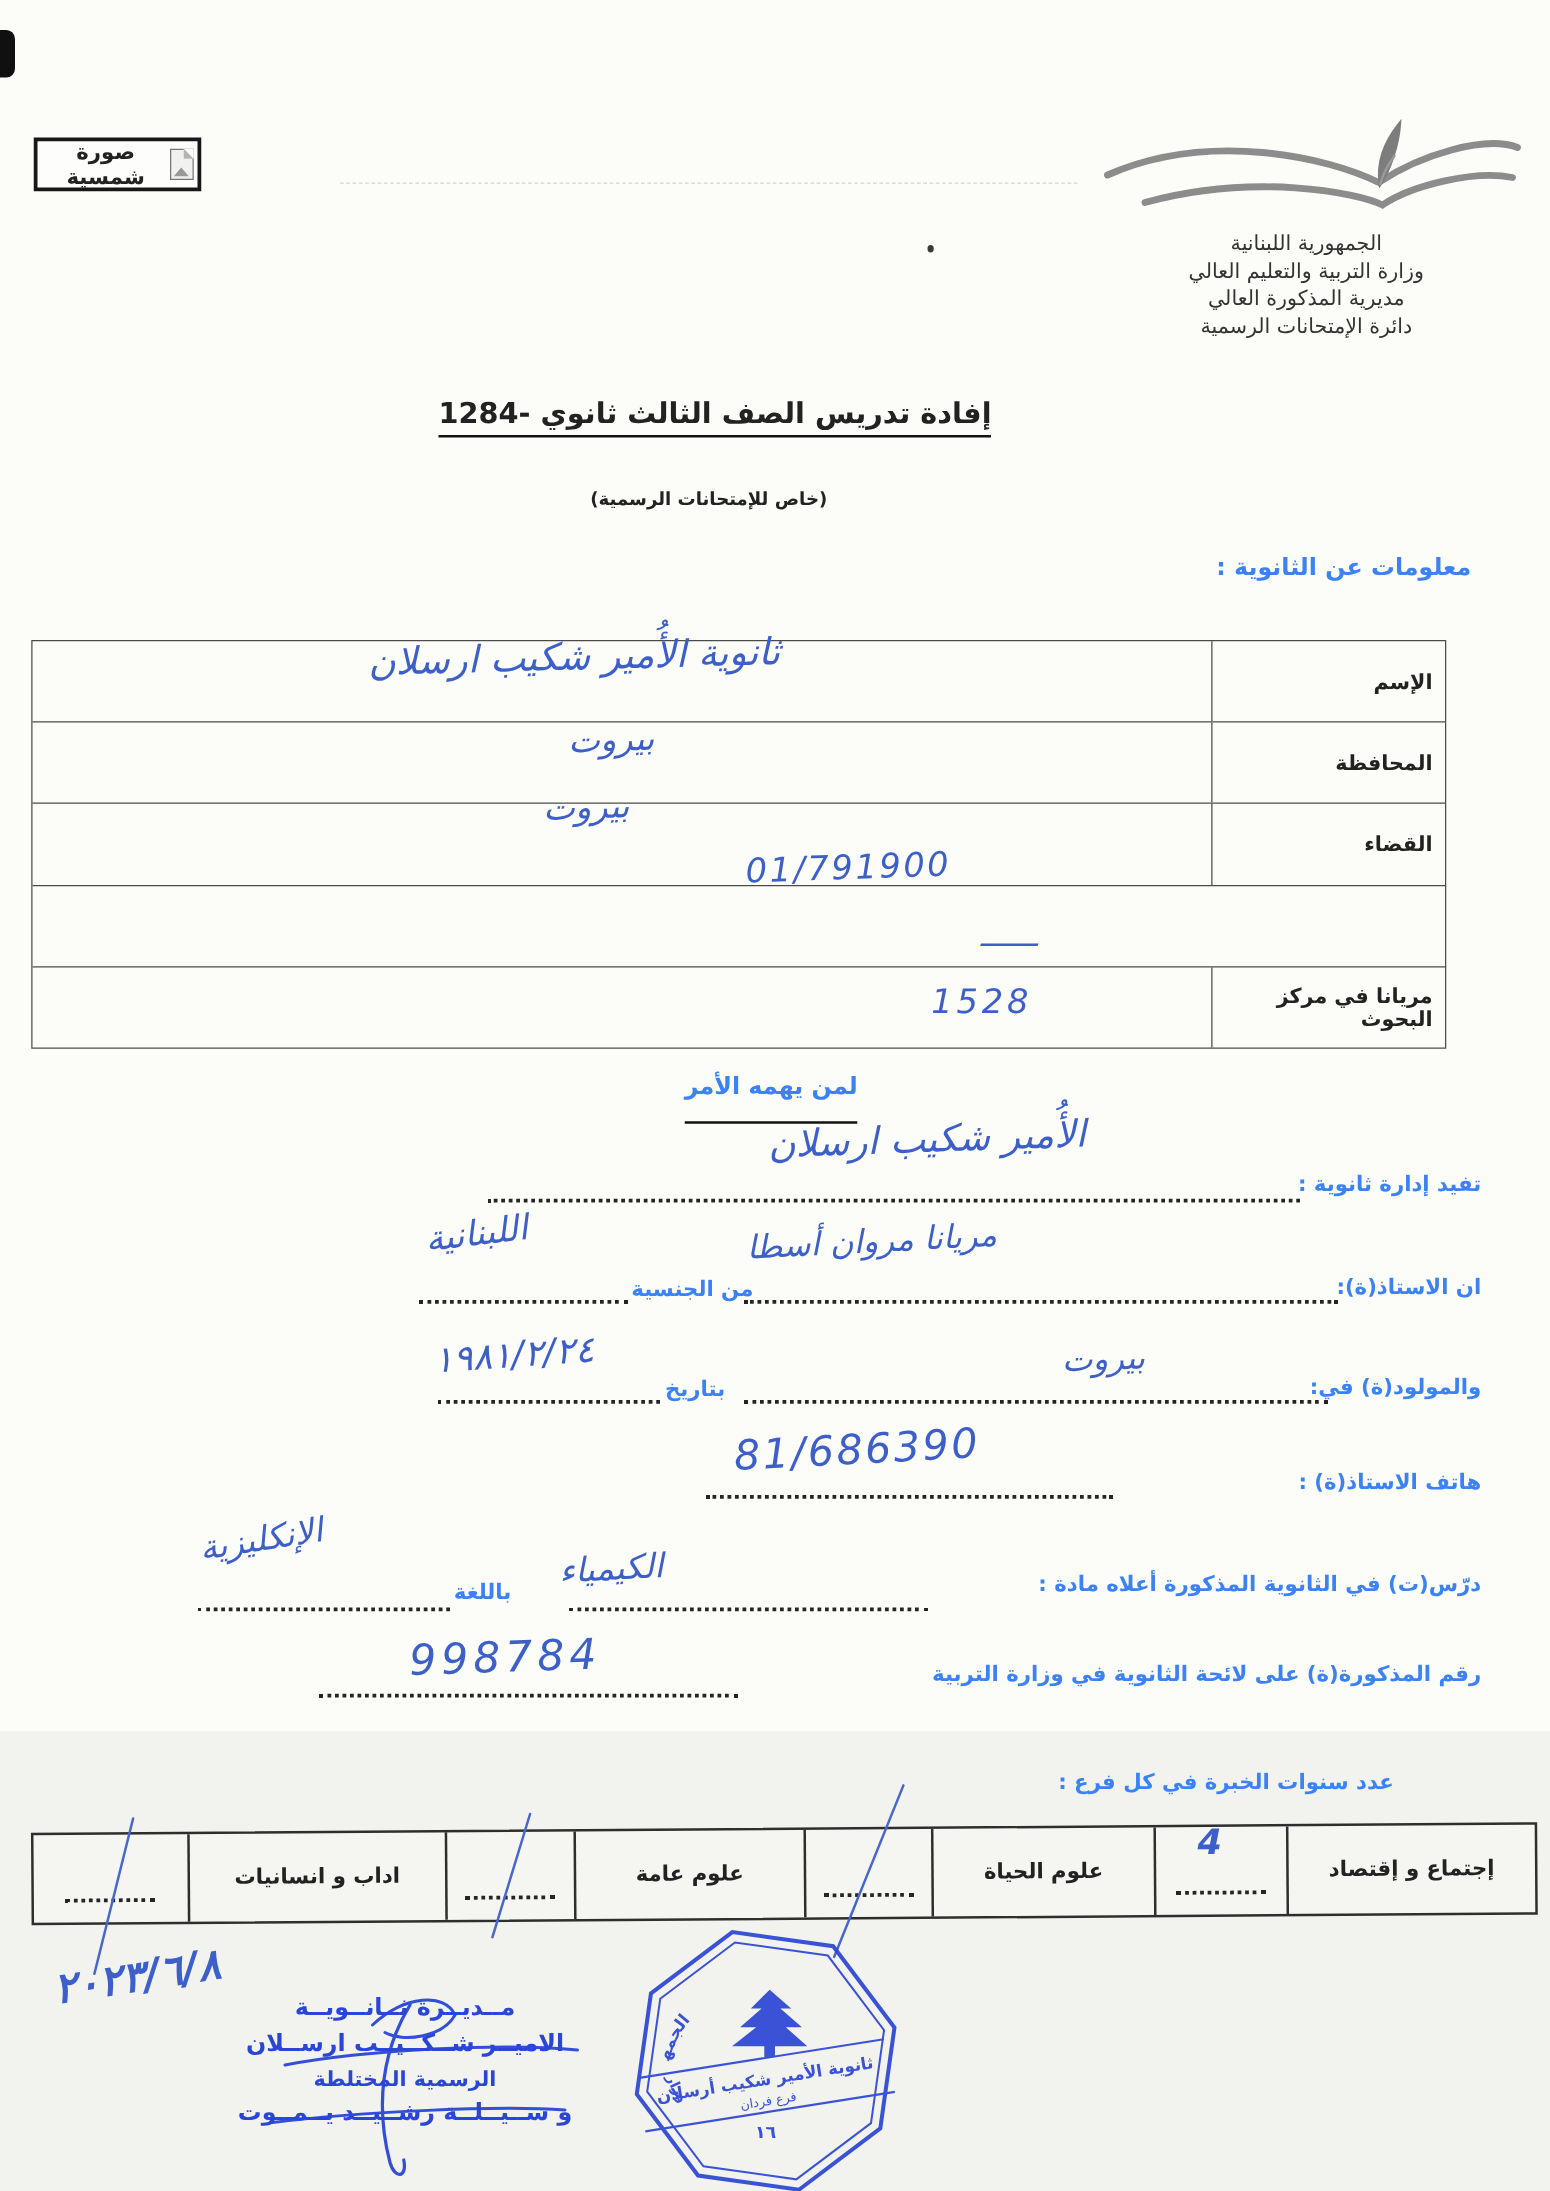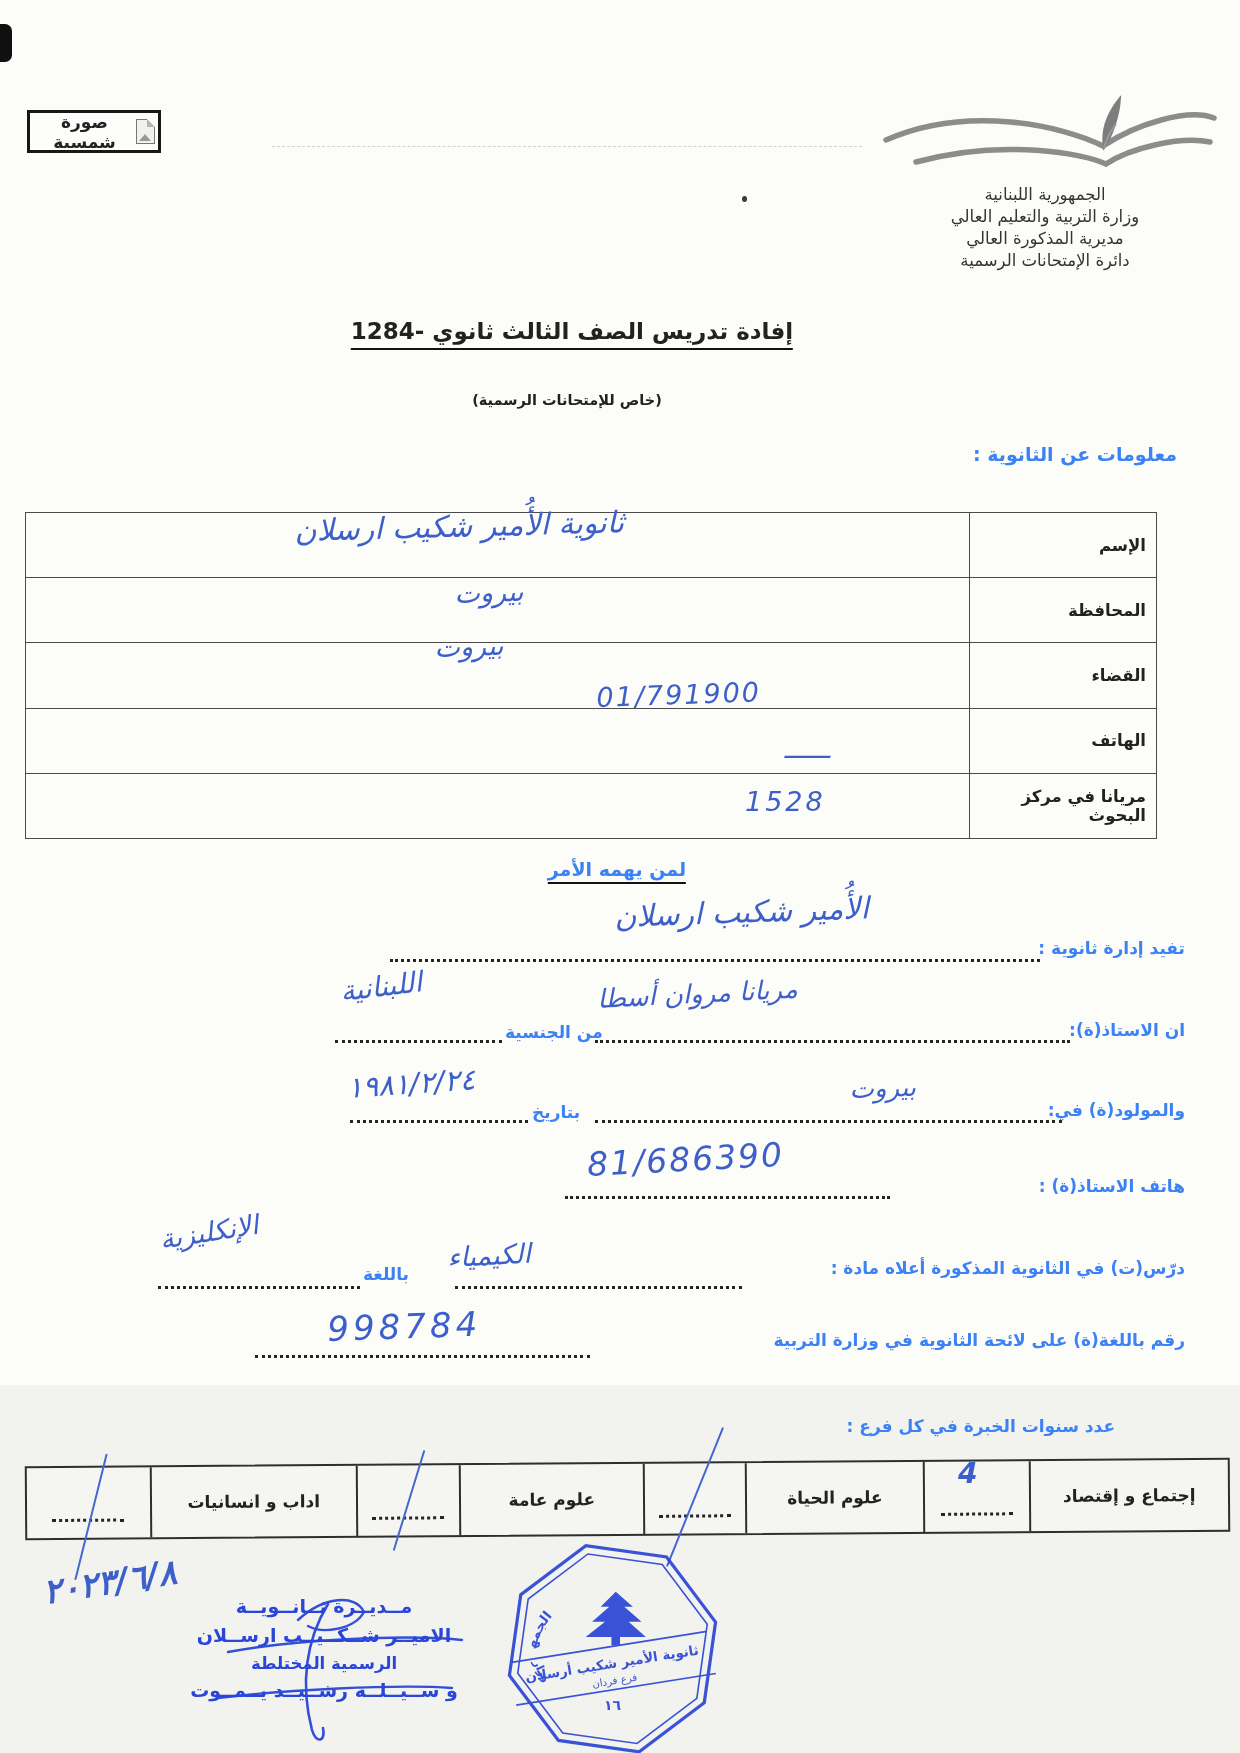--- a/index.html
+++ b/index.html
@@ -24,21 +24,21 @@
   #title{left:572px;top:318px;transform:translateX(-50%);direction:rtl;font-weight:bold;font-size:23px;border-bottom:2.2px solid #121212;padding-bottom:4px;white-space:nowrap}
   #subtitle{left:567px;top:392px;transform:translateX(-50%);direction:rtl;font-weight:bold;font-size:14.5px;white-space:nowrap}
   #sec1{right:63px;top:443px;font-size:19px}
   
   #t1{left:25px;top:512px;width:1132px;height:327px;border:1.6px solid #4b4b4b;display:flex;flex-direction:column;direction:rtl}
   .t1row{flex:1;display:flex;border-bottom:1.4px solid #4b4b4b}
   .t1row:last-child{border-bottom:none}
   .t1label{width:187px;border-left:1.4px solid #4b4b4b;display:flex;align-items:center;padding-right:10px;font-weight:bold;font-size:16.5px;direction:rtl}
   .t1val{flex:1}
   
-  #sec2{left:617px;top:858px;transform:translateX(-50%);font-size:19px;border-bottom:2px solid #121212;padding-bottom:2px}
+  #sec2{left:617px;top:858px;transform:translateX(-50%);font-size:19px;border-bottom:2px solid #121212;padding-bottom:17px}
   
   #t2{left:25px;top:1462px;width:1205px;height:74px;border:2.4px solid #2e2e2e;display:flex;direction:rtl;transform:rotate(-0.4deg);background:rgba(255,255,255,.25)}
   .t2cell{border-left:2px solid #2e2e2e;display:flex;align-items:center;justify-content:center;font-weight:bold;font-size:17px;direction:rtl;white-space:nowrap}
   .t2cell:last-child{border-left:none}
   .t2val{align-items:flex-end;padding-bottom:16px}
   .t2dots{width:72px;border-bottom:3px dotted #252525}
   
   #sigtxt{left:168px;top:1592px;width:312px;text-align:center;direction:rtl;color:#2946d8;font-weight:bold;line-height:1.55;white-space:nowrap}
   #sigtxt div:nth-child(1){font-size:19px}
   #sigtxt div:nth-child(2){font-size:19px}
@@ -88,21 +88,20 @@
     </div>
     <div class="t1row">
       <div class="t1label">المحافظة</div>
         <div class="t1val"></div>
     </div>
     <div class="t1row">
       <div class="t1label">القضاء</div>
         <div class="t1val"></div>
     </div>
     <div class="t1row">
-      <div class="t1label">الهاتف</div>
         <div class="t1val"></div>
     </div>
     <div class="t1row">
       <div class="t1label">مريانا في مركز البحوث</div>
         <div class="t1val"></div>
     </div>
   </div>
 
   <span class="hw" style="left:295px;top:516px;font-size:30px;transform:rotate(-1.5deg)" dir="rtl">ثانوية الأُمير شكيب ارسلان</span>
   <span class="hw" style="left:455px;top:580px;font-size:27px;transform:rotate(-2deg)" dir="rtl">بيروت</span>
@@ -135,21 +134,21 @@
   <div class="dots" style="left:565px;top:1196px;width:325px"></div>
   <span class="hw" style="left:588px;top:1148px;font-size:33px;letter-spacing:2px;transform:rotate(-3deg)" dir="ltr">81/686390</span>
 
   <div class="abs lbl" style="right:55px;top:1258px">درّس(ت) في الثانوية المذكورة أعلاه مادة :</div>
   <div class="dots" style="left:455px;top:1286px;width:287px"></div>
   <span class="hw" style="left:448px;top:1244px;font-size:27px;transform:rotate(-3deg)" dir="rtl">الكيمياء</span>
   <div class="abs lbl" style="left:363px;top:1264px">باللغة</div>
   <div class="dots" style="left:158px;top:1286px;width:202px"></div>
   <span class="hw" style="left:162px;top:1226px;font-size:27px;transform:rotate(-9deg)" dir="rtl">الإنكليزية</span>
 
-  <div class="abs lbl" style="right:55px;top:1330px">رقم باللغة(ة) على لائحة الثانوية في وزارة التربية</div>
+  <div class="abs lbl" style="right:55px;top:1330px">رقم المذكورة(ة) على لائحة الثانوية في وزارة التربية</div>
   <div class="dots" style="left:255px;top:1355px;width:335px"></div>
   <span class="hw" style="left:328px;top:1312px;font-size:34px;letter-spacing:4px;transform:rotate(-2deg)" dir="ltr">998784</span>
 
   <div class="abs lbl" style="right:125px;top:1416px">عدد سنوات الخبرة في كل فرع :</div>
 
   <div class="abs" id="t2">
     <div class="t2cell" style="width:200px">إجتماع و إقتصاد</div>
     <div class="t2cell t2val" style="width:106px">
         <span class="t2dots"></span>
       </div>

